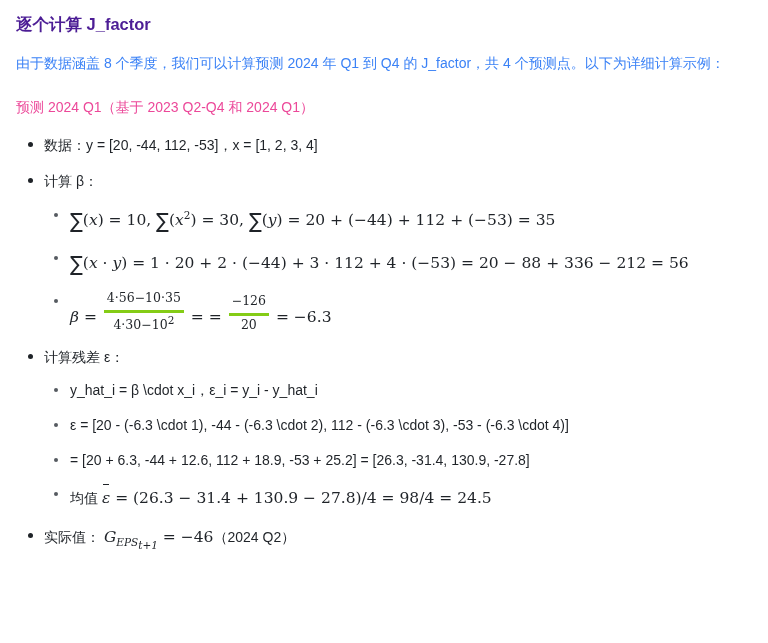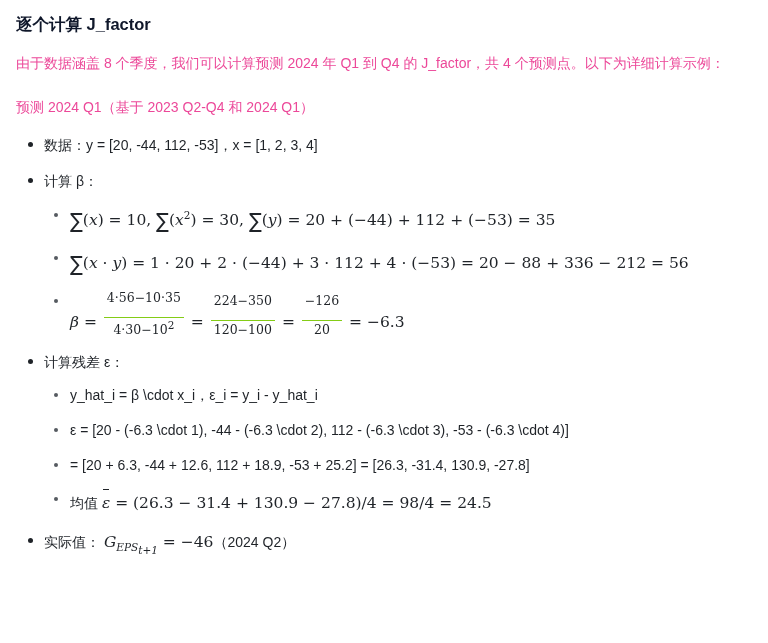--- a/index.html
+++ b/index.html
@@ -17,27 +17,27 @@
   .page {
     width: 768px;
     box-sizing: border-box;
     padding: 10px 16px 14px 16px;
   }
   h2.doc-title {
     font-size: 16.5px;
     font-weight: bold;
     margin: 4px 0 16px 0;
     line-height: 1.3;
-    color: #0f172a;
+    color: #4c1d95;
   }
   p.para {
     font-size: 14px;
     line-height: 1.85;
     margin: 12px 0 18px 0;
-    color: #ec4899;
+    color: #3b82f6;
   }
   p.sub-head {
     font-size: 14px;
     line-height: 1.8;
     margin: 0 0 12px 0;
     color: #ec4899;
   }
   ul.lvl1 {
     list-style: none;
     margin: 0 0 0 0;
@@ -106,22 +106,22 @@
   .frac {
     display: inline-block;
     vertical-align: -0.55em;
     text-align: center;
     font-size: 12.5px;
     line-height: 1.25;
     margin: 0 2px;
   }
   .frac .num {
     display: block;
-    padding: 0 3px 11px 3px;
-    border-bottom: 1px solid #84cc16;
+    padding: 0 3px 4px 3px;
+    border-bottom: 3px solid #84cc16;
   }
   .frac .den {
     display: block;
     padding: 1px 3px 0 3px;
   }
   .overline {
     border-top: 1px solid #1f2328;
     padding-top: 0px;
     display: inline-block;
     line-height: 1.05;
@@ -163,21 +163,21 @@
     <li>
       <span>计算 β：</span>
       <ul class="lvl2">
         <li>
           <span class="math"><span class="sum">∑</span>(<span class="mi">x</span>) = 10, <span class="sum">∑</span>(<span class="mi">x</span><sup class="msup">2</sup>) = 30, <span class="sum">∑</span>(<span class="mi">y</span>) = 20 + (−44) + 112 + (−53) = 35</span>
         </li>
         <li>
           <span class="math"><span class="sum">∑</span>(<span class="mi">x</span> · <span class="mi">y</span>) = 1 · 20 + 2 · (−44) + 3 · 112 + 4 · (−53) = 20 − 88 + 336 − 212 = 56</span>
         </li>
         <li>
-          <span class="math"><span class="mi">β</span> = <span class="frac"><span class="num">4·56−10·35</span><span class="den">4·30−10<sup class="msup">2</sup></span></span> = <span class="frac"><span class="num">224−350</span><span class="den">120−100</span></span> = <span class="frac"><span class="num">−126</span><span class="den">20</span></span> = −6.3</span>
+          <span class="math"><span class="mi">β</span> = <span class="frac"><span class="num">4·56−10·35</span><span class="den">4·30−10<sup class="msup">2</sup></span></span> =  = <span class="frac"><span class="num">−126</span><span class="den">20</span></span> = −6.3</span>
         </li>
       </ul>
     </li>
 
     <li>
       <span>计算残差 ε：</span>
       <ul class="lvl2">
         <li>
           <span class="mono-ish">y_hat_i = β \cdot x_i，ε_i = y_i - y_hat_i</span>
         </li>

